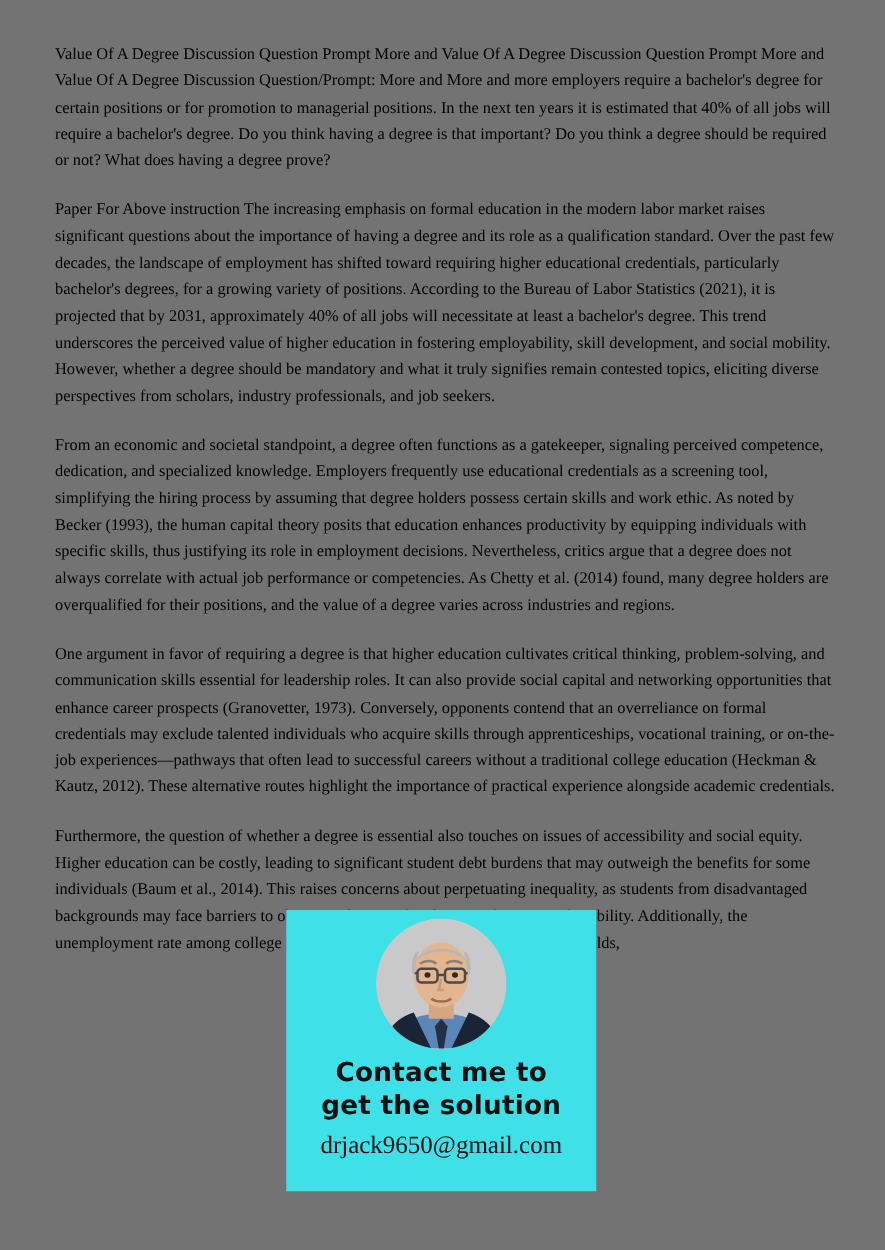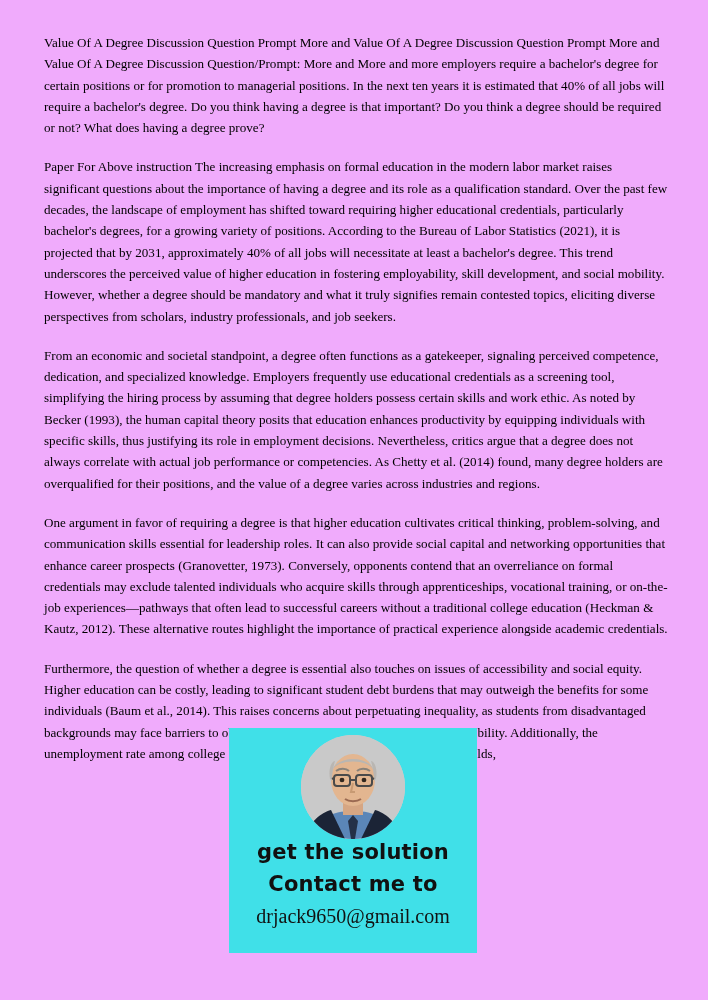--- a/index.html
+++ b/index.html
@@ -14,21 +14,21 @@
     color: #000000;
     position: relative;
     overflow: hidden;
   }
   .page {
     position: absolute;
     left: 0;
     top: 0;
     width: 708px;
     height: 1000px;
-    background: #f0abfc;
+    background: #737373;
   }
   .doc-body {
     position: absolute;
     left: 44px;
     top: 32px;
     width: 626px;
   }
   .para {
     font-size: 13.1px;
     line-height: 21.3px;
@@ -135,18 +135,18 @@
         <ellipse cx="63" cy="45" rx="2.4" ry="2.2" fill="#33281f"></ellipse>
 
         <path d="M35 36 C39 33 45 33 48 36" stroke="#8a8279" stroke-width="2" fill="none"></path>
         <path d="M56 36 C59 33 65 33 69 36" stroke="#8a8279" stroke-width="2" fill="none"></path>
 
         <path d="M52 48 L50 57 L54 57" stroke="#c79a73" stroke-width="2" fill="none"></path>
 
         <path d="M44 64 C48 67 56 67 60 64" stroke="#9b6a52" stroke-width="2" fill="none"></path>
       </svg>
     </div>
+    <div class="contact-line first">Contact me to</div>
     <div class="contact-line">get the solution</div>
-    <div class="contact-line first">Contact me to</div>
     <div class="contact-email">drjack9650@gmail.com</div>
   </div>
 
 </div>
 
 </body></html>

